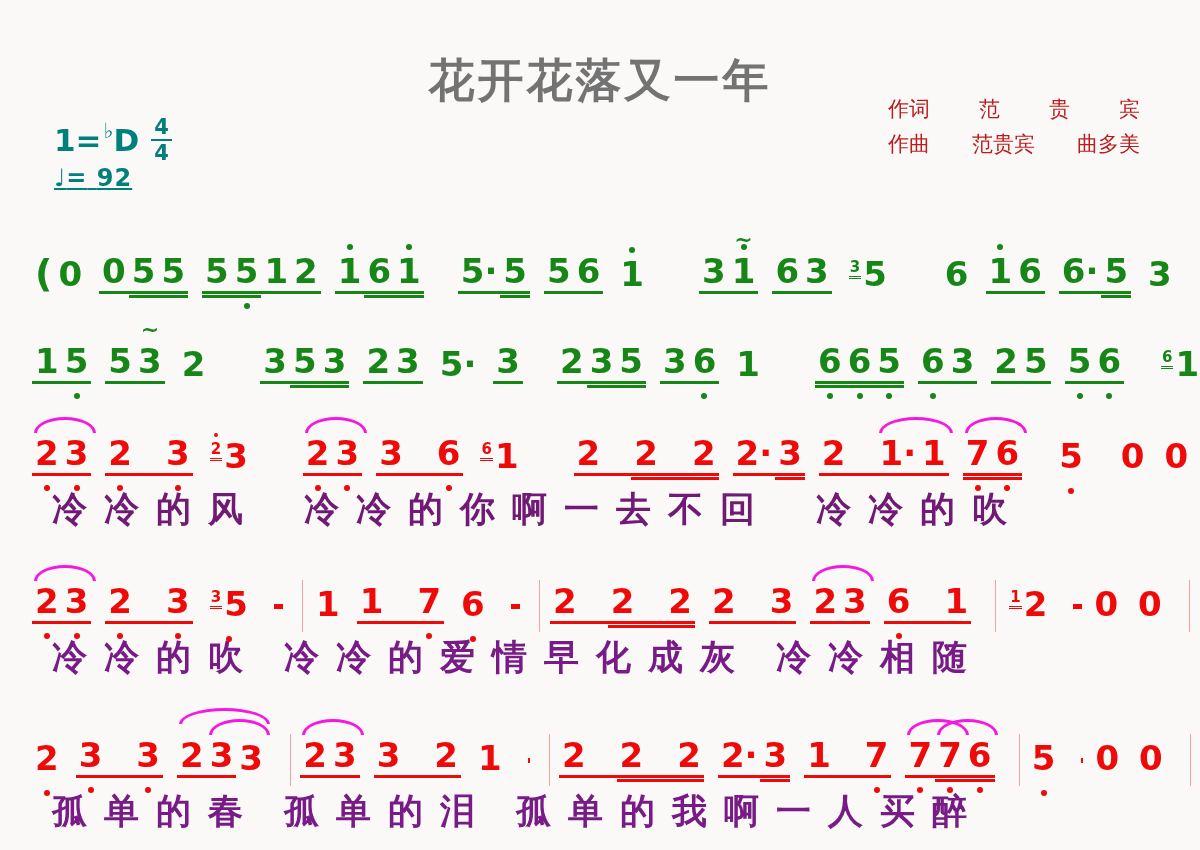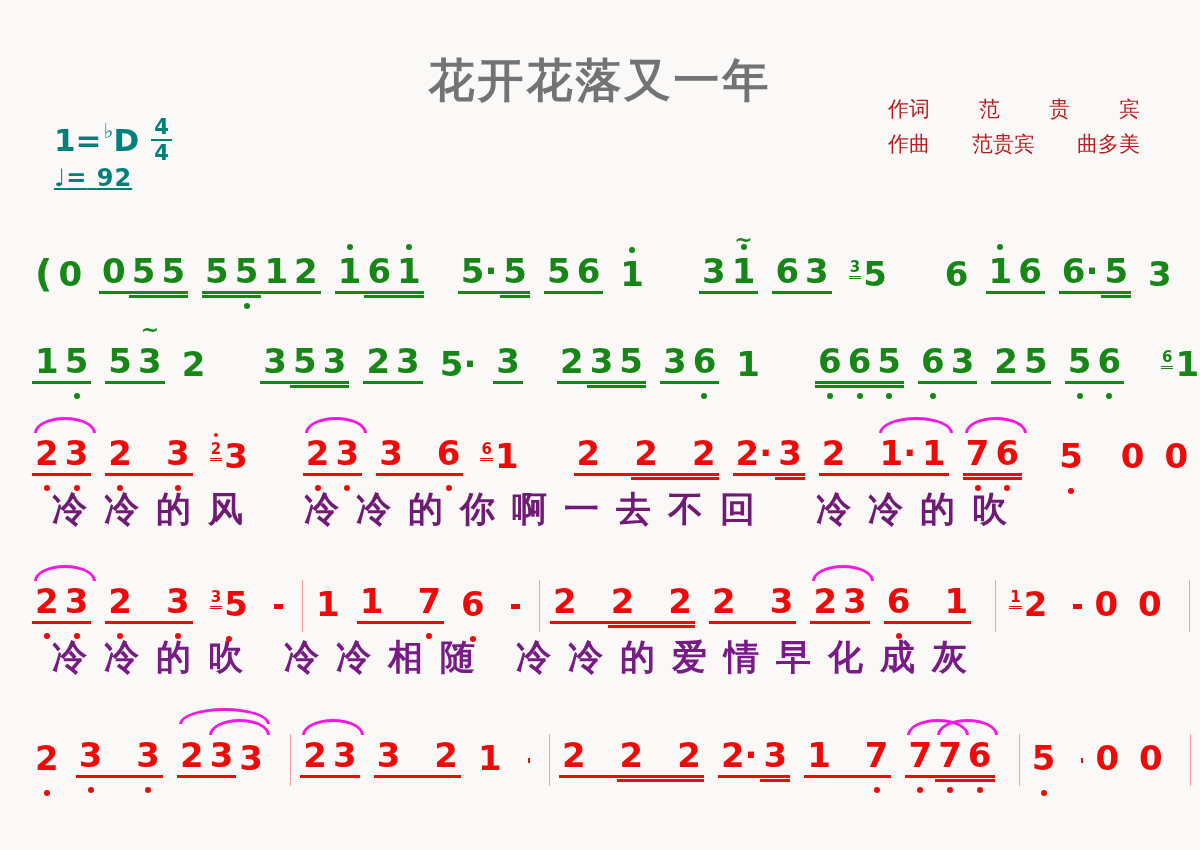--- a/index.html
+++ b/index.html
@@ -369,22 +369,22 @@
       <span class="group">
         <span class="note"><span class="dgt">0</span></span>
       </span>
       <span class="group">
         <span class="note"><span class="dgt">0</span></span>
       </span>
       <span class="bar" style="background: rgb(255, 160, 160);"></span>
     </div>
     <div class="lyr" style="color: rgb(120, 27, 134);">
       <span class="phrase">冷冷的吹</span>
+      <span class="phrase">冷冷的爱情早化成灰</span>
       <span class="phrase">冷冷相随</span>
-      <span class="phrase">冷冷的爱情早化成灰</span>
     </div>
     <div class="mline l7" style="color: rgb(239, 10, 10);">
       <span class="group">
         <span class="note"><span class="dgt">2</span><i class="lod"></i></span>
       </span>
       <span class="group">
         <span class="note u1"><span class="dgt">3</span><i class="lod"></i></span>
         <span class="note u1 space"><span class="dgt"></span></span>
         <span class="note u1"><span class="dgt">3</span><i class="lod"></i></span>
       </span>
@@ -440,13 +440,18 @@
       </span>
       <span class="dash"></span>
       <span class="group">
         <span class="note"><span class="dgt">0</span></span>
       </span>
       <span class="group">
         <span class="note"><span class="dgt">0</span></span>
       </span>
       <span class="bar" style="background: rgb(255, 160, 160);"></span>
     </div>
+    <div class="lyr" style="color: rgb(120, 27, 134);">
+      <span class="phrase">孤单的春</span>
+      <span class="phrase">孤单的泪</span>
+      <span class="phrase">孤单的我啊一人买醉</span>
+    </div>
   </div>
 
 </body></html>

